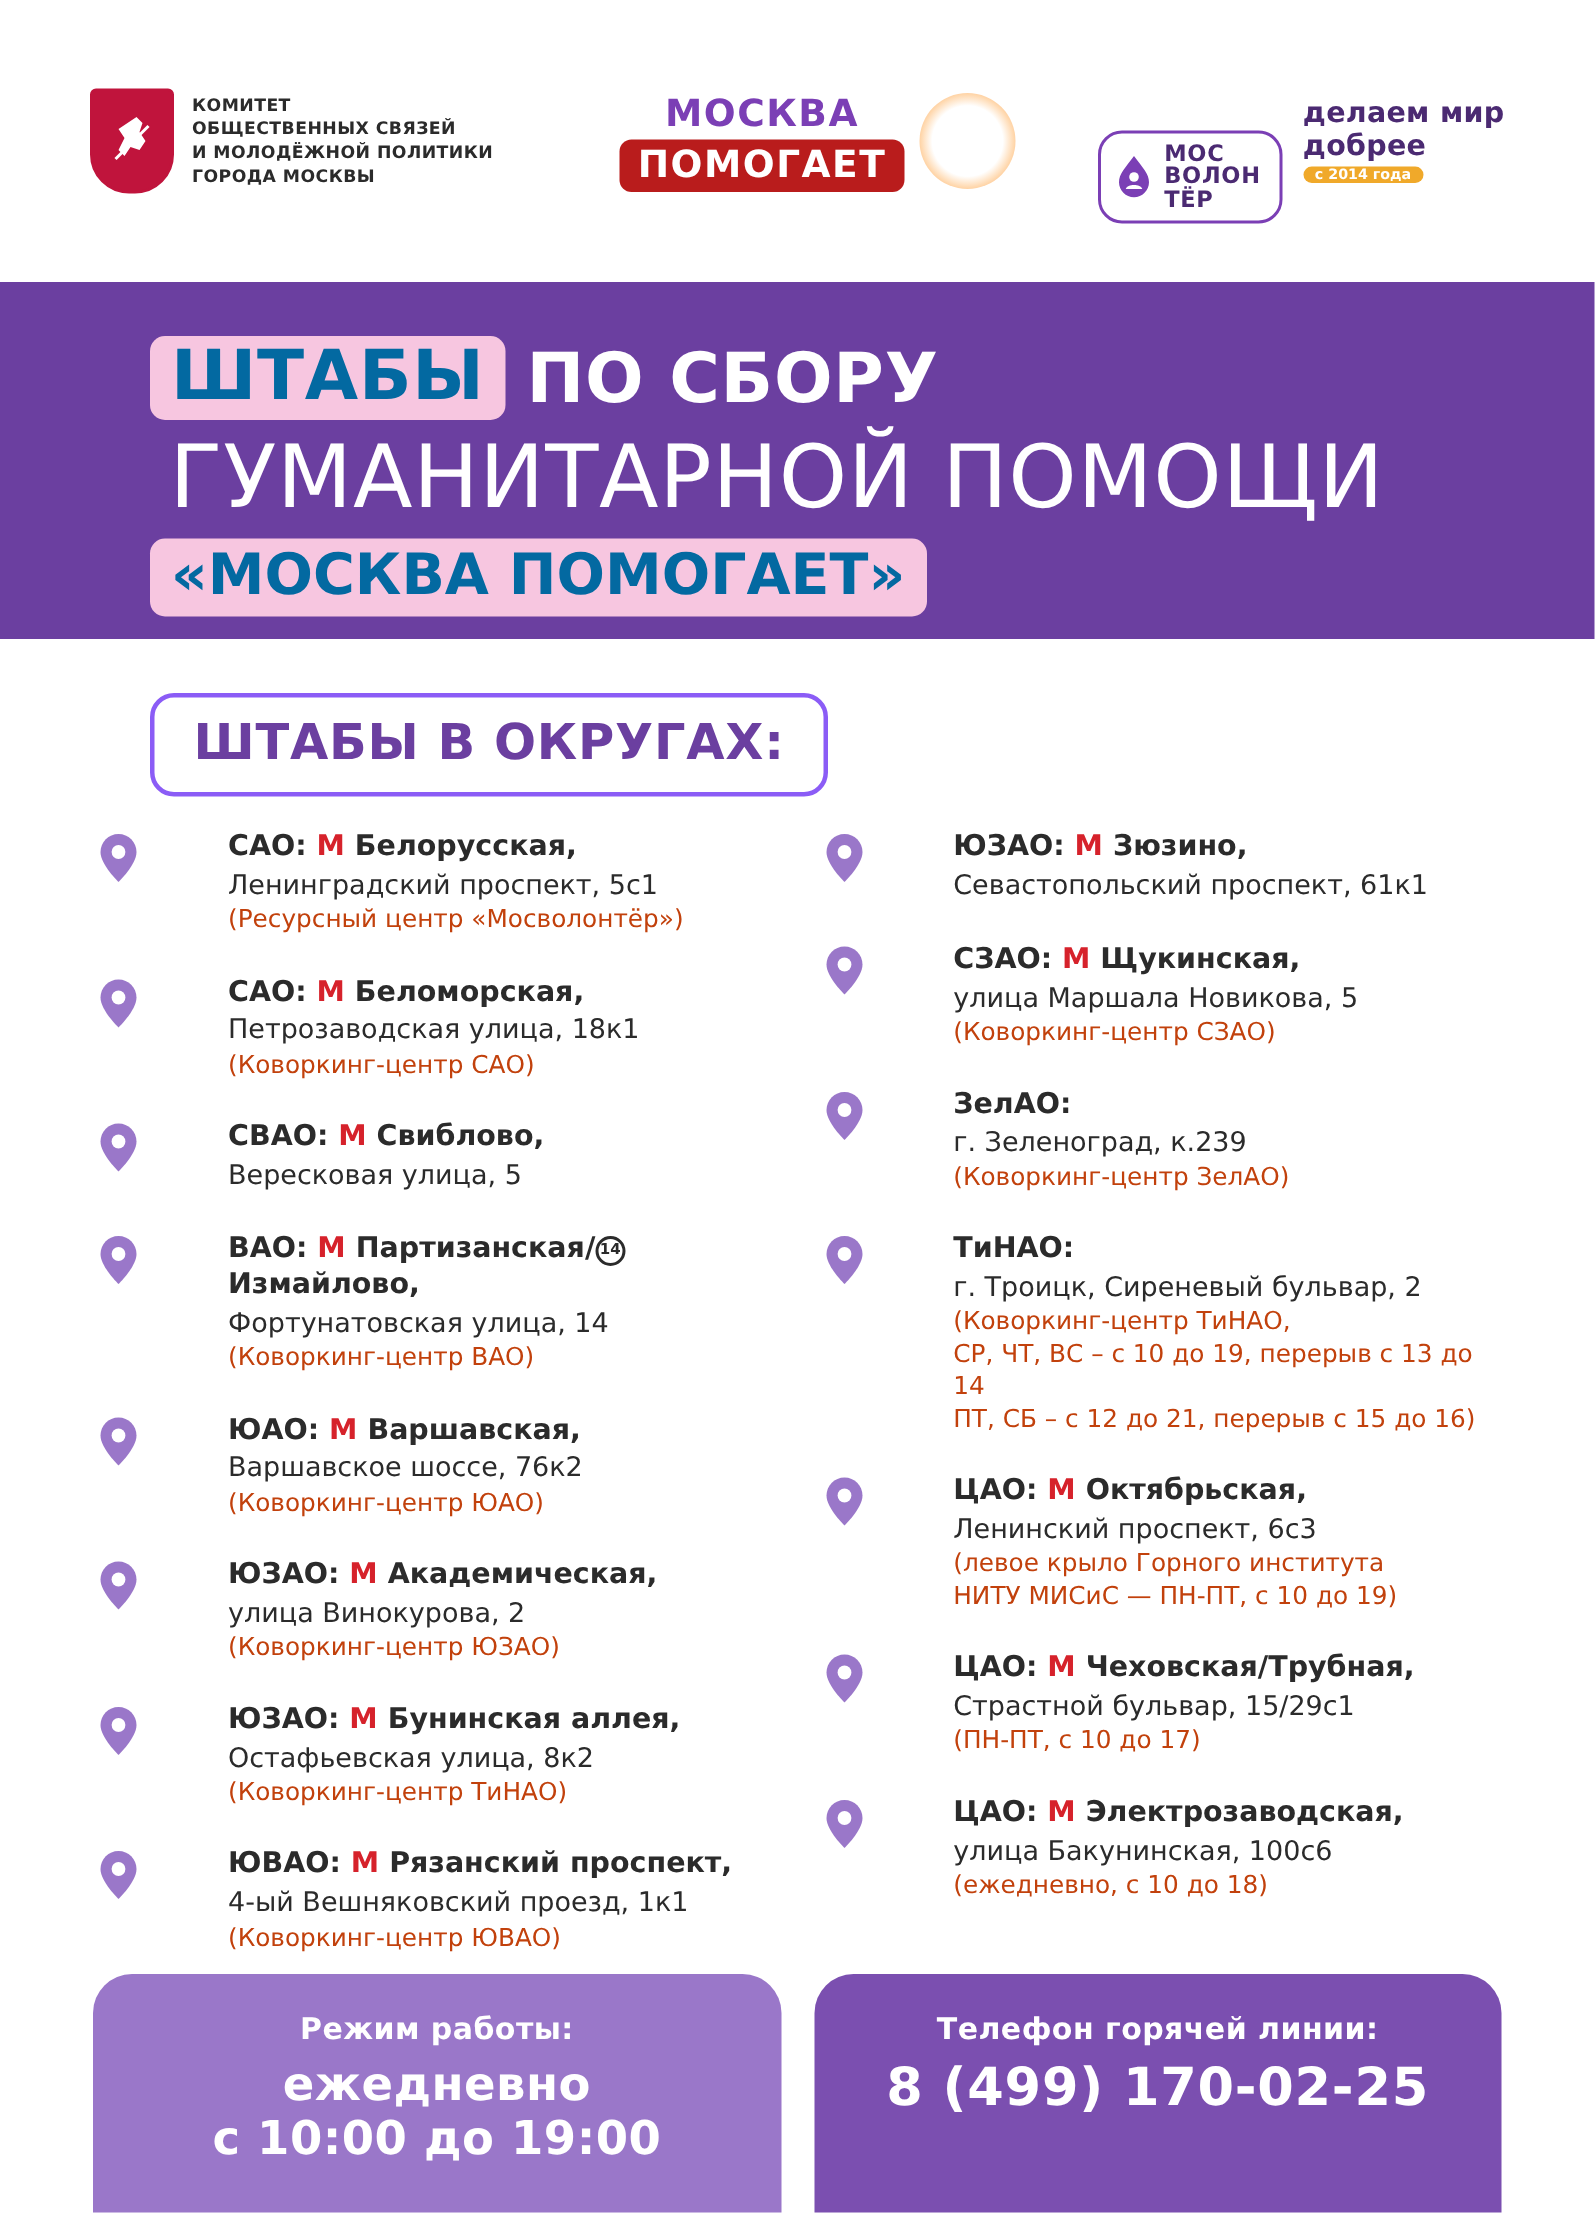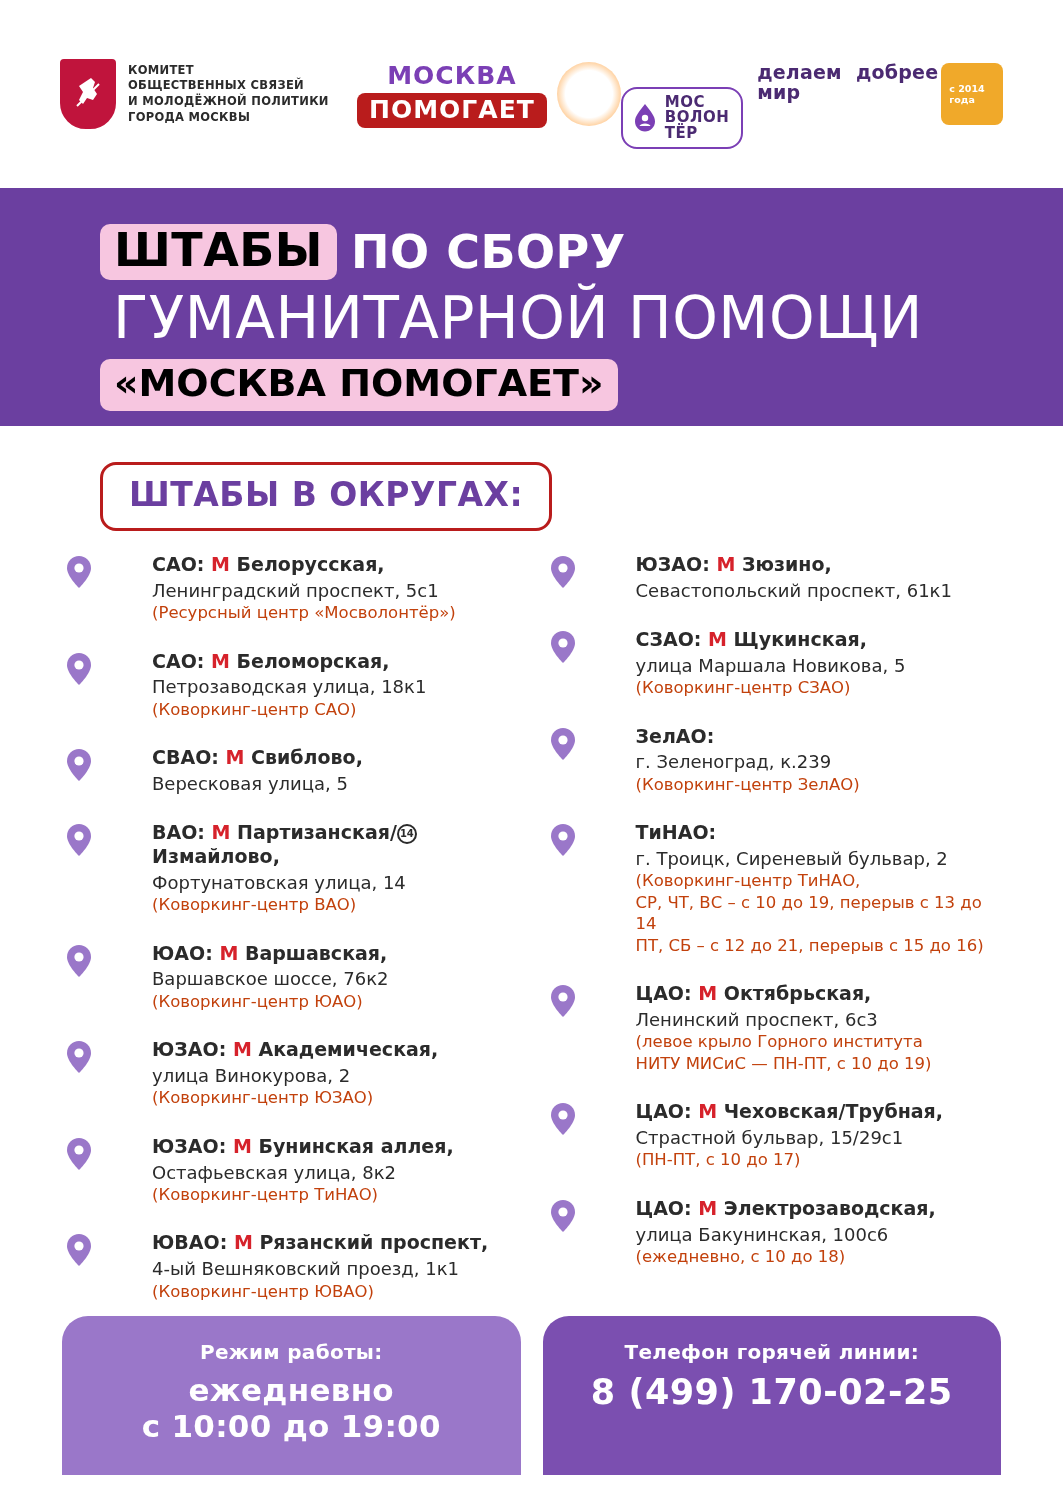--- a/index.html
+++ b/index.html
@@ -123,55 +123,56 @@
     display: flex;
     flex-direction: column;
     line-height: 1.02;
     font-weight: 800;
     font-size: 15px;
     color: #4b2a72;
     letter-spacing: 0.5px;
   }
   .mv-right {
     display: flex;
+    flex-direction: column;
     gap: 3px;
   }
   .mv-slogan1, .mv-slogan2 {
     font-size: 19px;
     font-weight: 800;
     color: #4b2a72;
     letter-spacing: 0.2px;
     line-height: 1.05;
   }
   .mv-since {
     align-self: flex-start;
     background: #f0a92a;
     color: #ffffff;
     font-size: 9.5px;
     font-weight: 700;
     border-radius: 8px;
-    padding: 20px 8px;
+    padding: 0 8px;
   }
 
   
   .banner {
     background: #6b3fa0;
     padding: 36px 0 36px 100px;
     box-sizing: border-box;
     height: 238px;
   }
   .banner .line {
     display: flex;
     align-items: center;
     gap: 14px;
     margin-bottom: 6px;
   }
   .pill {
     background: #f7c6e0;
-    color: #000000;
+    color: #0369a1;
     font-weight: 800;
     border-radius: 10px;
     padding: 2px 14px 6px;
     display: inline-block;
   }
   .t1 {
     font-size: 46px;
     font-weight: 800;
     color: #ffffff;
     letter-spacing: 0.5px;
@@ -188,21 +189,21 @@
     margin-left: 13px;
   }
   .t3 .pill { font-size: 38px; }
 
   
   .section-title-wrap {
     padding: 36px 0 22px 100px;
   }
   .section-title {
     display: inline-block;
-    border: 3px solid #b91c1c;
+    border: 3px solid #8b5cf6;
     border-radius: 16px;
     padding: 10px 26px 14px;
     font-size: 33px;
     font-weight: 800;
     color: #6b3fa0;
     letter-spacing: 0.5px;
   }
 
   
   .columns {

